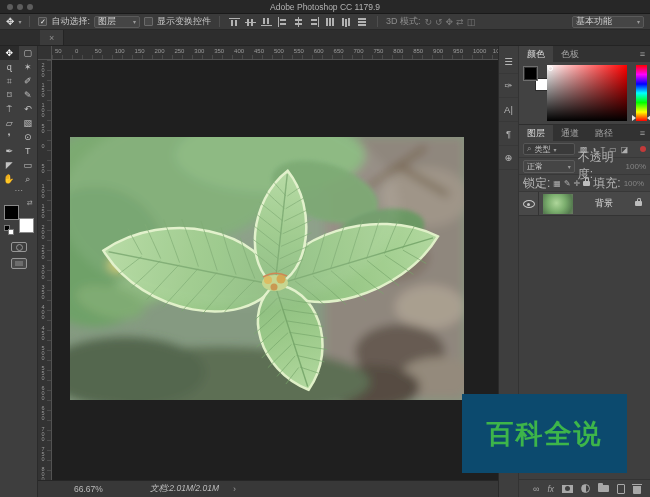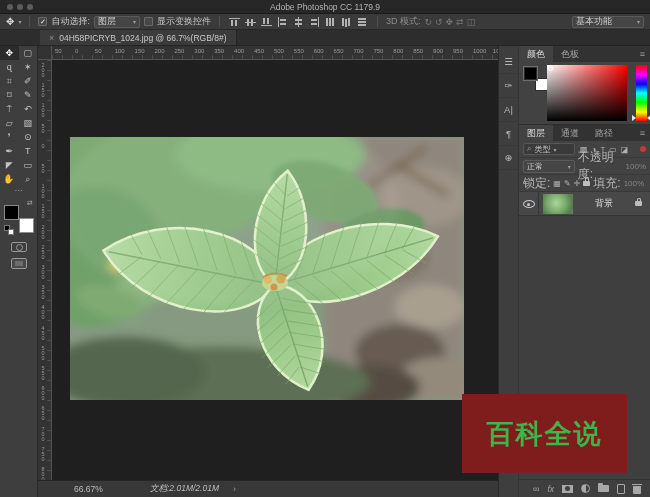--- a/index.html
+++ b/index.html
@@ -166,21 +166,21 @@
   .ico-mask::before{content:"";position:absolute;left:3px;top:1.5px;width:5px;height:5px;background:#3f3f3f;border-radius:50%;}
   .ico-adj{width:9px;height:9px;border:1px solid #a8a8a8;border-radius:50%;display:inline-block;
            background:linear-gradient(90deg,#a8a8a8 50%,transparent 50%);}
   .ico-folder{width:11px;height:7px;background:#a8a8a8;display:inline-block;position:relative;border-radius:0 1px 1px 1px;}
   .ico-folder::before{content:"";position:absolute;left:0;top:-2px;width:5px;height:2px;background:#a8a8a8;border-radius:1px 1px 0 0;}
   .ico-page{width:8px;height:10px;border:1px solid #a8a8a8;display:inline-block;border-radius:1px;}
   .ico-trash{width:8px;height:8px;background:#a8a8a8;display:inline-block;position:relative;border-radius:0 0 1px 1px;margin-top:2px;}
   .ico-trash::before{content:"";position:absolute;left:-1px;top:-2px;width:10px;height:1.5px;background:#a8a8a8;}
 
   
-  .watermark{position:absolute;left:462px;top:394px;width:165px;height:79px;background:#7f1d1d;z-index:50;
+  .watermark{position:absolute;left:462px;top:394px;width:165px;height:79px;background:#0c4a6e;z-index:50;
              display:flex;flex-direction:column;align-items:center;justify-content:center;}
   .wm1{font-size:27px;font-weight:bold;letter-spacing:2px;line-height:30px;}
   .wm2{font-size:14px;color:#9b9b9b;margin-top:3px;letter-spacing:1px;}
 </style>
 </head>
 <body>
 
 <div class="app">
 
   <div class="titlebar">
@@ -228,21 +228,20 @@
     <span class="spacer"></span>
     <span class="dd ws">
       <span>基本功能</span>
       <span class="caret">▾</span>
     </span>
   </div>
 
   <div class="tabbar">
     <div class="doctab">
       <span class="tabclose">×</span>
-      <span class="tabtitle">04H58PICRYB_1024.jpg @ 66.7%(RGB/8#)</span>
     </div>
   </div>
 
   <div class="toolbar">
     <div class="toolgrid">
         <div class="tool sel">✥</div>
         <div class="tool">▢</div>
         <div class="tool">ɋ</div>
         <div class="tool">✶</div>
         <div class="tool">⌗</div>

